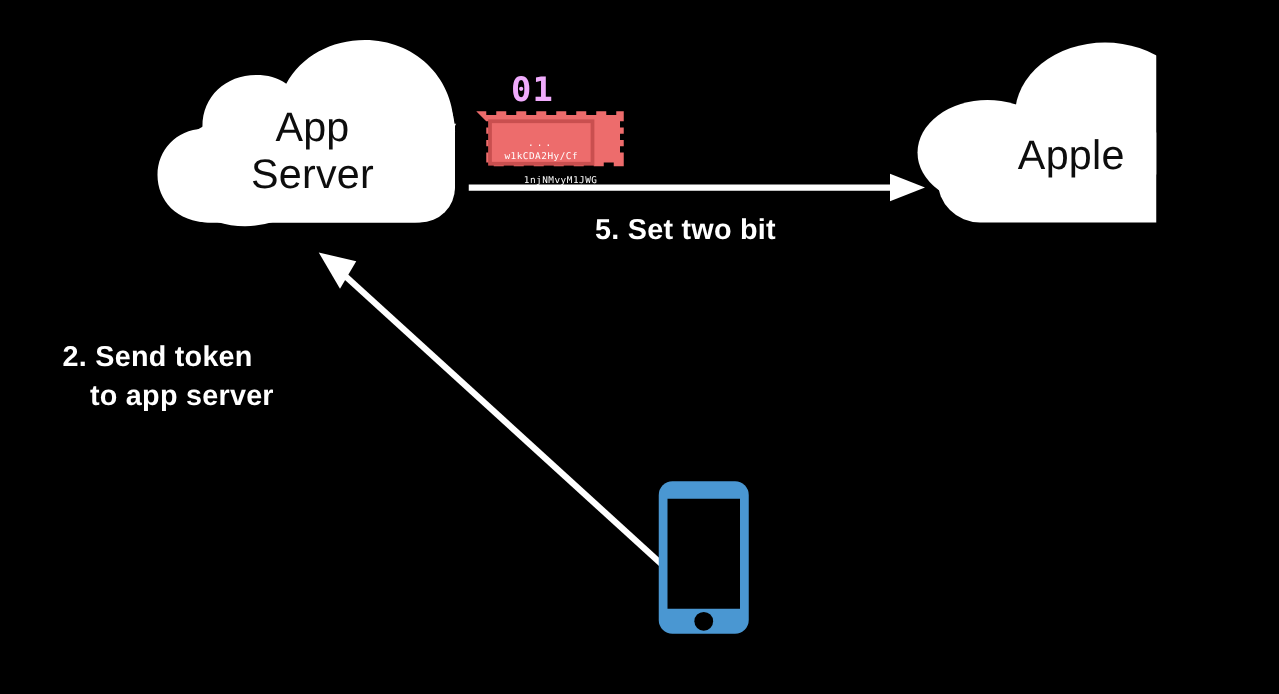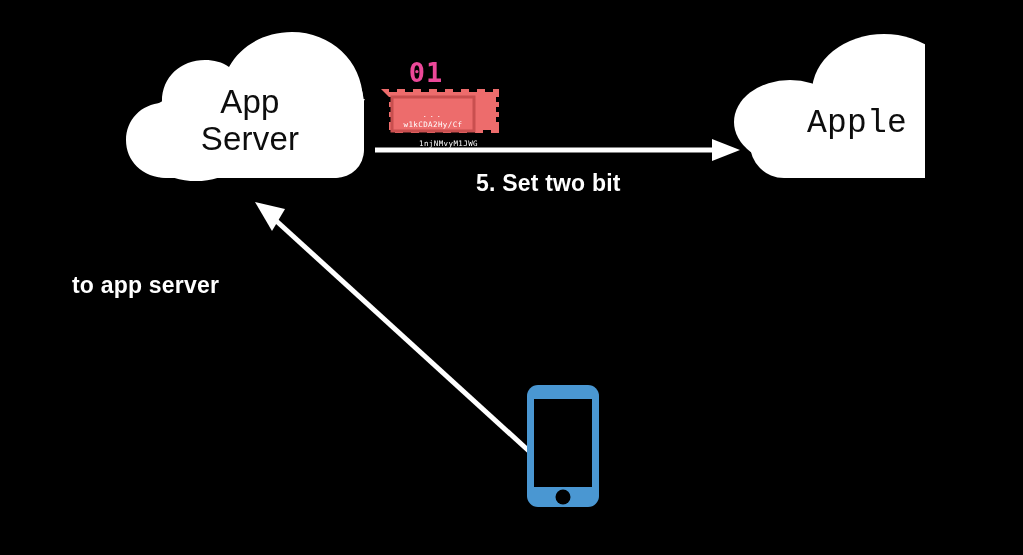--- a/index.html
+++ b/index.html
@@ -38,21 +38,20 @@
     left: 150px;
     top: 84px;
     width: 200px;
     font-size: 33px;
   }
   #apple-label {
     left: 757px;
     top: 106px;
     width: 200px;
     font-size: 33px;
-    font-family: Liberation Mono, monospace;
   }
   .step-label {
     position: absolute;
     color: #ffffff;
     font-family: "Liberation Sans", sans-serif;
     font-weight: bold;
     font-size: 23px;
     letter-spacing: 0.2px;
     line-height: 1.38;
     white-space: pre-line;
@@ -98,21 +97,21 @@
     font-family: "DejaVu Sans Mono", monospace;
     font-size: 7.5px;
     letter-spacing: 2.5px;
   }
   #bitflag-label {
     position: absolute;
     left: 386px;
     top: 57px;
     width: 80px;
     text-align: center;
-    color: #ec4899;
+    color: #f0abfc;
     font-family: "DejaVu Sans Mono", monospace;
     font-size: 27px;
     font-weight: bold;
     letter-spacing: 1px;
   }
 </style>
 </head>
 <body>
 
 <div id="stage">
@@ -183,19 +182,20 @@
 
   <div id="bitflag-label">01</div>
 
   <div class="ticket-code" id="ticket-line1">w1kCDA2Hy/Cf</div>
 
   <div id="ticket-dots">...</div>
 
   <div class="ticket-code" id="ticket-line2">1njNMvyM1JWG</div>
 
   <div class="step-label" id="label-step2">
+    <span>2. Send token</span>
     <span class="l2">to app server</span>
   </div>
 
   <div class="step-label" id="label-step3">5. Set two bit</div>
 
 
 </div>
 
 </body></html>

